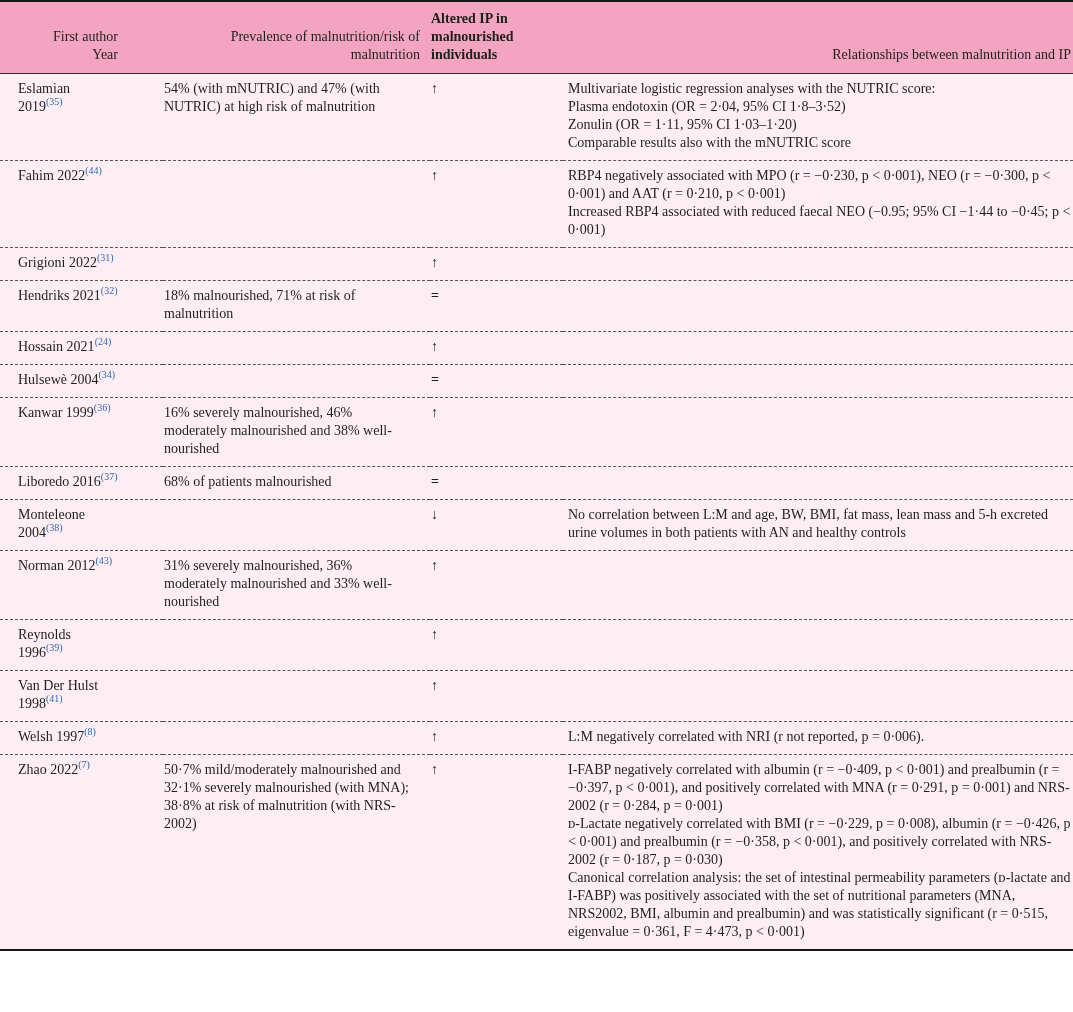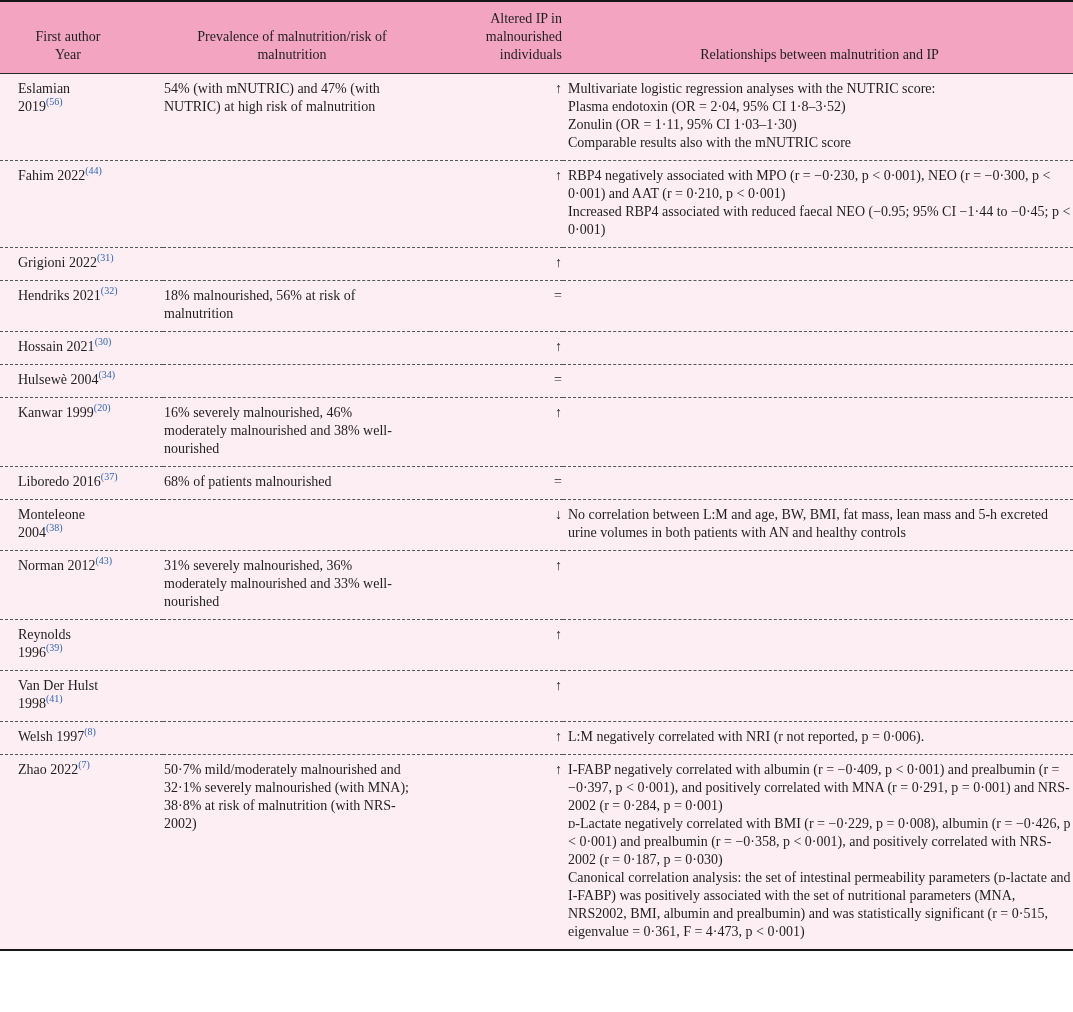--- a/index.html
+++ b/index.html
@@ -20,39 +20,39 @@
   table {
     width: 100%;
     border-collapse: collapse;
     table-layout: fixed;
     font-size: 14px;
     line-height: 18px;
   }
   thead th {
     background: #f2a4c1;
     font-weight: normal;
-    text-align: center;
+    text-align: right;
     vertical-align: bottom;
     padding-top: 8px;
     padding-bottom: 9px;
     border-bottom: 1px solid #2a2a2a;
     white-space: pre-line;
   }
   tbody td {
     background: #fdeef4;
     vertical-align: top;
     padding-top: 6px;
     padding-bottom: 8px;
   }
   tbody tr:not(:first-child) td {
     border-top: 1px dashed #555555;
   }
   .c1 { padding-left: 18px; padding-right: 45px; }
   .c2 { padding-right: 14px; }
-  .c3 { text-align: right; }
+  .c3 { text-align: left; font-weight: bold; }
   .c4 { padding-left: 5px; padding-right: 2px; }
   td.c2, td.c4 { white-space: pre-line; }
   th.c2 { padding-right: 10px; }
   sup {
     font-size: 10px;
     line-height: 0;
     color: #2f66b5;
     vertical-align: super;
     cursor: pointer;
   }
@@ -76,61 +76,61 @@
           <th class="c2">Prevalence of malnutrition/risk of
 malnutrition</th>
           <th class="c3">Altered IP in
 malnourished
 individuals</th>
           <th class="c4">Relationships between malnutrition and IP</th>
         </tr>
       </thead>
       <tbody>
         <tr>
-          <td class="c1"><span>Eslamian 2019</span><sup>(56)</sup></td>
+          <td class="c1"><span>Eslamian 2019</span><sup>(35)</sup></td>
           <td class="c2">54% (with mNUTRIC) and 47% (with NUTRIC) at high risk of malnutrition</td>
           <td class="c3">↑</td>
           <td class="c4">Multivariate logistic regression analyses with the NUTRIC score:
 Plasma endotoxin (OR = 2·04, 95% CI 1·8–3·52)
-Zonulin (OR = 1·11, 95% CI 1·03–1·30)
+Zonulin (OR = 1·11, 95% CI 1·03–1·20)
 Comparable results also with the mNUTRIC score</td>
         </tr>
         <tr>
           <td class="c1"><span>Fahim 2022</span><sup>(44)</sup></td>
           <td class="c2"></td>
           <td class="c3">↑</td>
           <td class="c4">RBP4 negatively associated with MPO (r = −0·230, p &lt; 0·001), NEO (r = −0·300, p &lt; 0·001) and AAT (r = 0·210, p &lt; 0·001)
 Increased RBP4 associated with reduced faecal NEO (−0.95; 95% CI −1·44 to −0·45; p &lt; 0·001)</td>
         </tr>
         <tr>
           <td class="c1"><span>Grigioni 2022</span><sup>(31)</sup></td>
           <td class="c2"></td>
           <td class="c3">↑</td>
           <td class="c4"></td>
         </tr>
         <tr>
           <td class="c1"><span>Hendriks 2021</span><sup>(32)</sup></td>
-          <td class="c2">18% malnourished, 56% at risk of malnutrition</td>
+          <td class="c2">18% malnourished, 71% at risk of malnutrition</td>
           <td class="c3">=</td>
           <td class="c4"></td>
         </tr>
         <tr>
-          <td class="c1"><span>Hossain 2021</span><sup>(30)</sup></td>
+          <td class="c1"><span>Hossain 2021</span><sup>(24)</sup></td>
           <td class="c2"></td>
           <td class="c3">↑</td>
           <td class="c4"></td>
         </tr>
         <tr>
           <td class="c1"><span>Hulsewè 2004</span><sup>(34)</sup></td>
           <td class="c2"></td>
           <td class="c3">=</td>
           <td class="c4"></td>
         </tr>
         <tr>
-          <td class="c1"><span>Kanwar 1999</span><sup>(20)</sup></td>
+          <td class="c1"><span>Kanwar 1999</span><sup>(36)</sup></td>
           <td class="c2">16% severely malnourished, 46% moderately malnourished and 38% well-nourished</td>
           <td class="c3">↑</td>
           <td class="c4"></td>
         </tr>
         <tr>
           <td class="c1"><span>Liboredo 2016</span><sup>(37)</sup></td>
           <td class="c2">68% of patients malnourished</td>
           <td class="c3">=</td>
           <td class="c4"></td>
         </tr>

